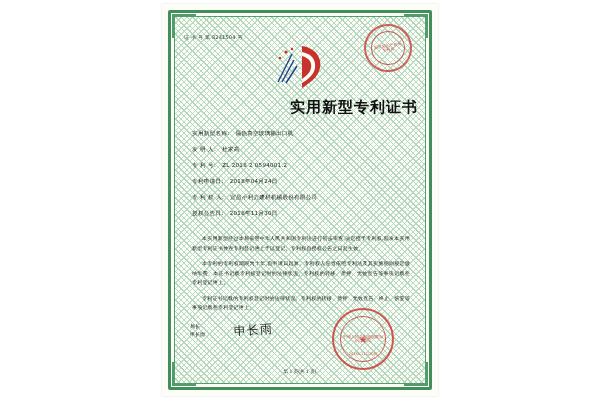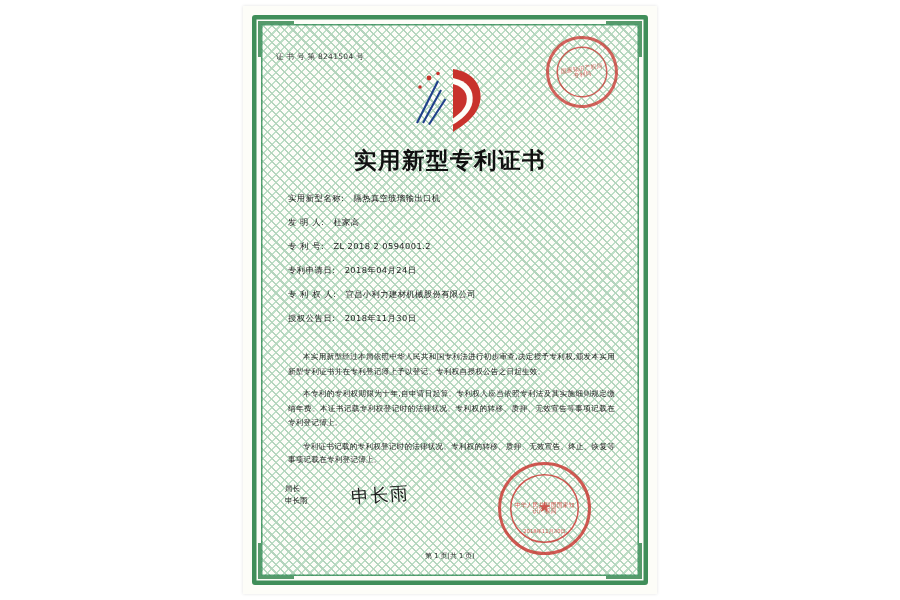--- a/index.html
+++ b/index.html
@@ -77,21 +77,21 @@
     border:1px solid #c8322c;
     display:flex;align-items:center;justify-content:center;
     padding:2px;box-sizing:border-box;
   }
   .emblem{
     position:absolute;left:50%;top:20px;transform:translateX(-50%);
     width:56px;height:50px;
   }
   .title{
     position:absolute;left:0;right:0;top:76px;
-    text-align:center;
+    text-align:right;
     font-family:"DejaVu Sans",sans-serif;
     font-size:15px;font-weight:bold;color:#111;
     letter-spacing:1px;
   }
   .fields{
     position:absolute;left:10px;right:8px;top:108px;
     font-size:5.5px;color:#222;line-height:1.1;
   }
   .field{
     display:flex;align-items:baseline;

